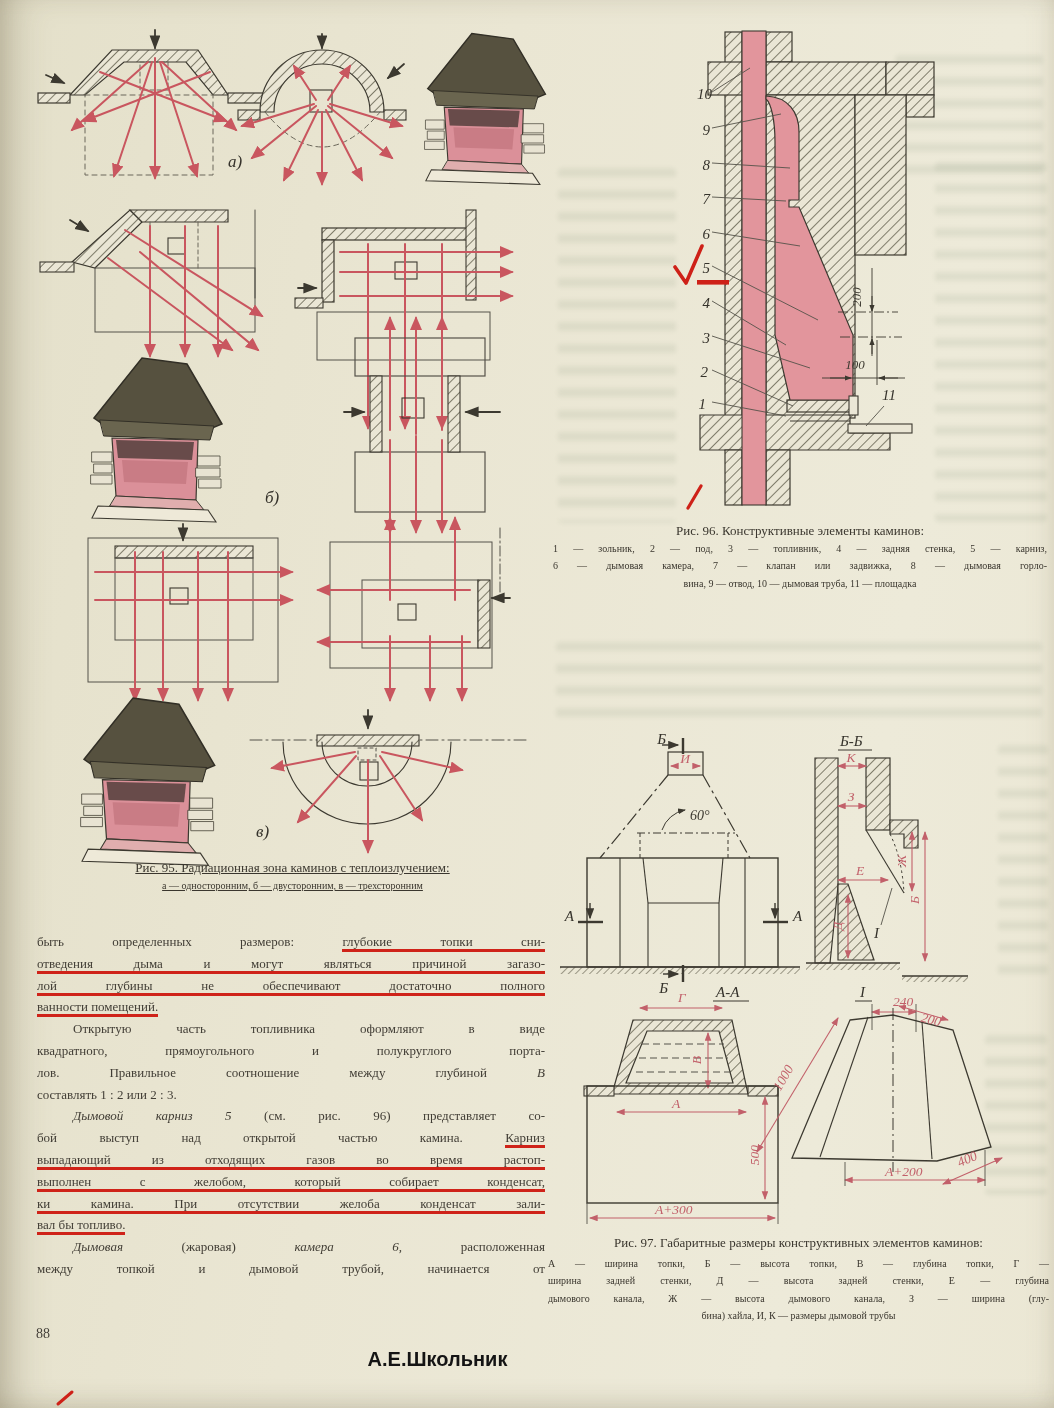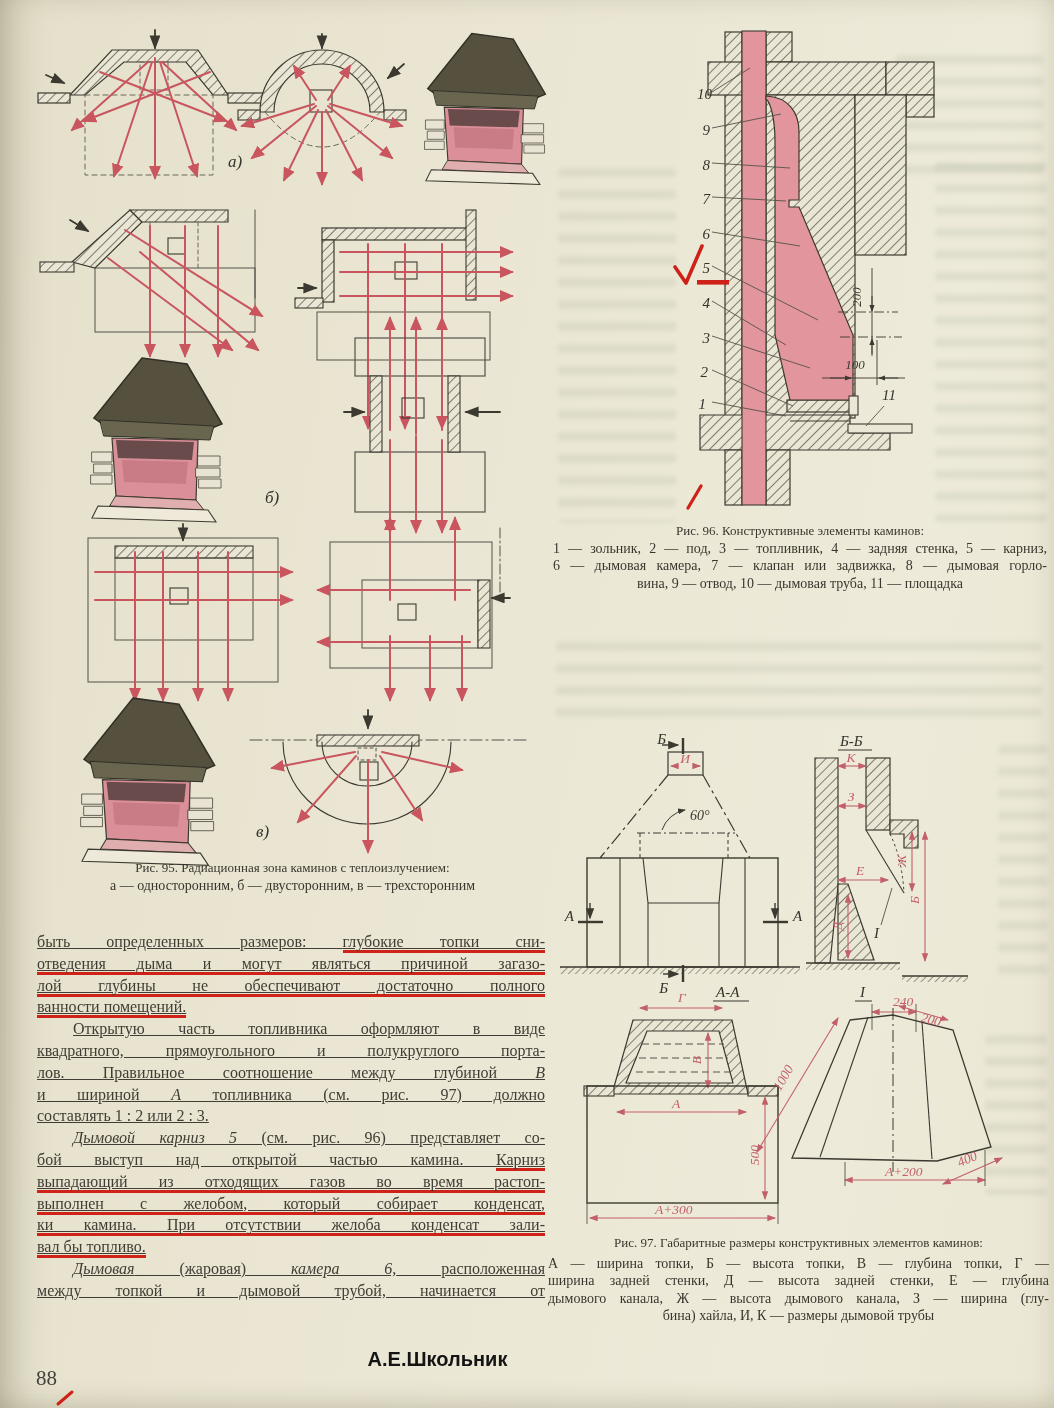--- a/index.html
+++ b/index.html
@@ -12,34 +12,34 @@
   }
   .abs{position:absolute;}
   svg{position:absolute; left:0; top:0;}
   svg text{font-family:"Liberation Serif","DejaVu Serif",serif;}
   .co{font-style:italic; font-size:15px; fill:#35322b;}
   .dimt{font-style:italic; font-size:13px; fill:#3c3930;}
   .pk{font-style:italic; font-size:13.5px; fill:#c2606a;}
   .sec{font-style:italic; font-size:15px; fill:#35322b;}
   .bleed{position:absolute; opacity:.30; filter:blur(2.2px); border-radius:4px;
     background:repeating-linear-gradient(180deg, rgba(104,124,96,.34) 0px, rgba(104,124,96,.34) 9px, transparent 9px, transparent 22px);}
-  .body-text{font-size:16px; line-height:21.8px; width:508px;text-decoration:underline;}
+  .body-text{font-size:13px; line-height:21.8px; width:508px;}
   .para{margin:0;}
   .line{height:21.8px; overflow:visible; white-space:normal;}
   .line.jl{text-align:justify; text-align-last:justify;}
   .para.ind .line:first-child{padding-left:36px;}
   .rul{border-bottom:3.4px solid #cf2319; padding-bottom:0;}
   .it{font-style:italic;}
   .cap{color:#3a362e;}
   .cap-title{font-size:13px; line-height:19px; text-align:center;}
-  .legend{font-size:14px; line-height:17.4px;}
+  .legend{font-size:10px; line-height:17.4px;}
   .cline{text-align:justify; text-align-last:justify;}
   .cline.last{text-align-last:center;}
   .figlabel{font-style:italic; font-size:17px; color:#35322b;}
-  .pagenum{font-size:21px; color:#45413a;margin-top:40px;}
+  .pagenum{font-size:14px; color:#45413a;}
   .author{font-family:"Liberation Sans","DejaVu Sans",sans-serif; font-weight:bold; font-size:20px; color:#141414; text-align:center;}
 </style>
 </head>
 <body>
 
 <div class="page">
 
   <div class="bleed" style="left:558px;top:168px;width:118px;height:355px;"></div>
   <div class="bleed" style="left:935px;top:162px;width:112px;height:360px;"></div>
   <div class="bleed" style="left:556px;top:642px;width:486px;height:82px;"></div>
@@ -406,21 +406,21 @@
       <text class="pk" transform="rotate(-24 969,1163)" x="969" y="1163" text-anchor="middle">400</text>
     </g>
 
     <line x1="58" y1="1404" x2="72" y2="1392" stroke="#ce2118" stroke-width="3" stroke-linecap="round"></line>
   </svg>
 
   <div class="abs figlabel" style="left:228px;top:152px;">а)</div>
   <div class="abs figlabel" style="left:265px;top:488px;">б)</div>
   <div class="abs figlabel" style="left:256px;top:822px;">в)</div>
 
-  <div class="abs cap" style="left:44px;top:858px;width:497px;">
+  <div class="abs cap" style="left:44px;top:858px;width:497px;text-decoration:underline;">
     <div class="cap-title">Рис. 95. Радиационная зона каминов с теплоизлучением:</div>
     <div class="legend" style="text-align:center;">а — односторонним, б — двусторонним, в — трехсторонним</div>
   </div>
 
   <div class="abs cap" style="left:553px;top:521px;width:494px;">
     <div class="cap-title">Рис. 96. Конструктивные элементы каминов:</div>
     <div class="legend">
         <div class="cline">1 — зольник, 2 — под, 3 — топливник, 4 — задняя стенка, 5 — карниз,</div>
         <div class="cline">6 — дымовая камера, 7 — клапан или задвижка, 8 — дымовая горло-</div>
         <div class="cline last">вина, 9 — отвод, 10 — дымовая труба, 11 — площадка</div>
@@ -441,21 +441,20 @@
       <div class="para">
         <div class="line jl"><span>быть определенных размеров: </span><span class="rul">глубокие топки сни-</span></div>
         <div class="line jl"><span class="rul">отведения дыма и могут являться причиной загазо-</span></div>
         <div class="line jl"><span class="rul">лой глубины не обеспечивают достаточно полного</span></div>
         <div class="line"><span class="rul">ванности помещений.</span></div>
       </div>
       <div class="para ind">
         <div class="line jl"><span>Открытую часть топливника оформляют в виде</span></div>
         <div class="line jl"><span>квадратного, прямоугольного и полукруглого порта-</span></div>
         <div class="line jl"><span>лов. Правильное соотношение между глубиной </span><span class="it">В</span></div>
-        <div class="line jl"><span>и шириной </span><span class="it">А</span><span> топливника (см. рис. 97) должно</span></div>
         <div class="line"><span>составлять 1 : 2 или 2 : 3.</span></div>
       </div>
       <div class="para ind">
         <div class="line jl"><span class="it">Дымовой карниз 5</span><span> (см. рис. 96) представляет со-</span></div>
         <div class="line jl"><span>бой выступ над открытой частью камина. </span><span class="rul">Карниз</span></div>
         <div class="line jl"><span class="rul">выпадающий из отходящих газов во время растоп-</span></div>
         <div class="line jl"><span class="rul">выполнен с желобом, который собирает конденсат,</span></div>
         <div class="line jl"><span class="rul">ки камина. При отсутствии желоба конденсат зали-</span></div>
         <div class="line"><span class="rul">вал бы топливо.</span></div>
       </div>

